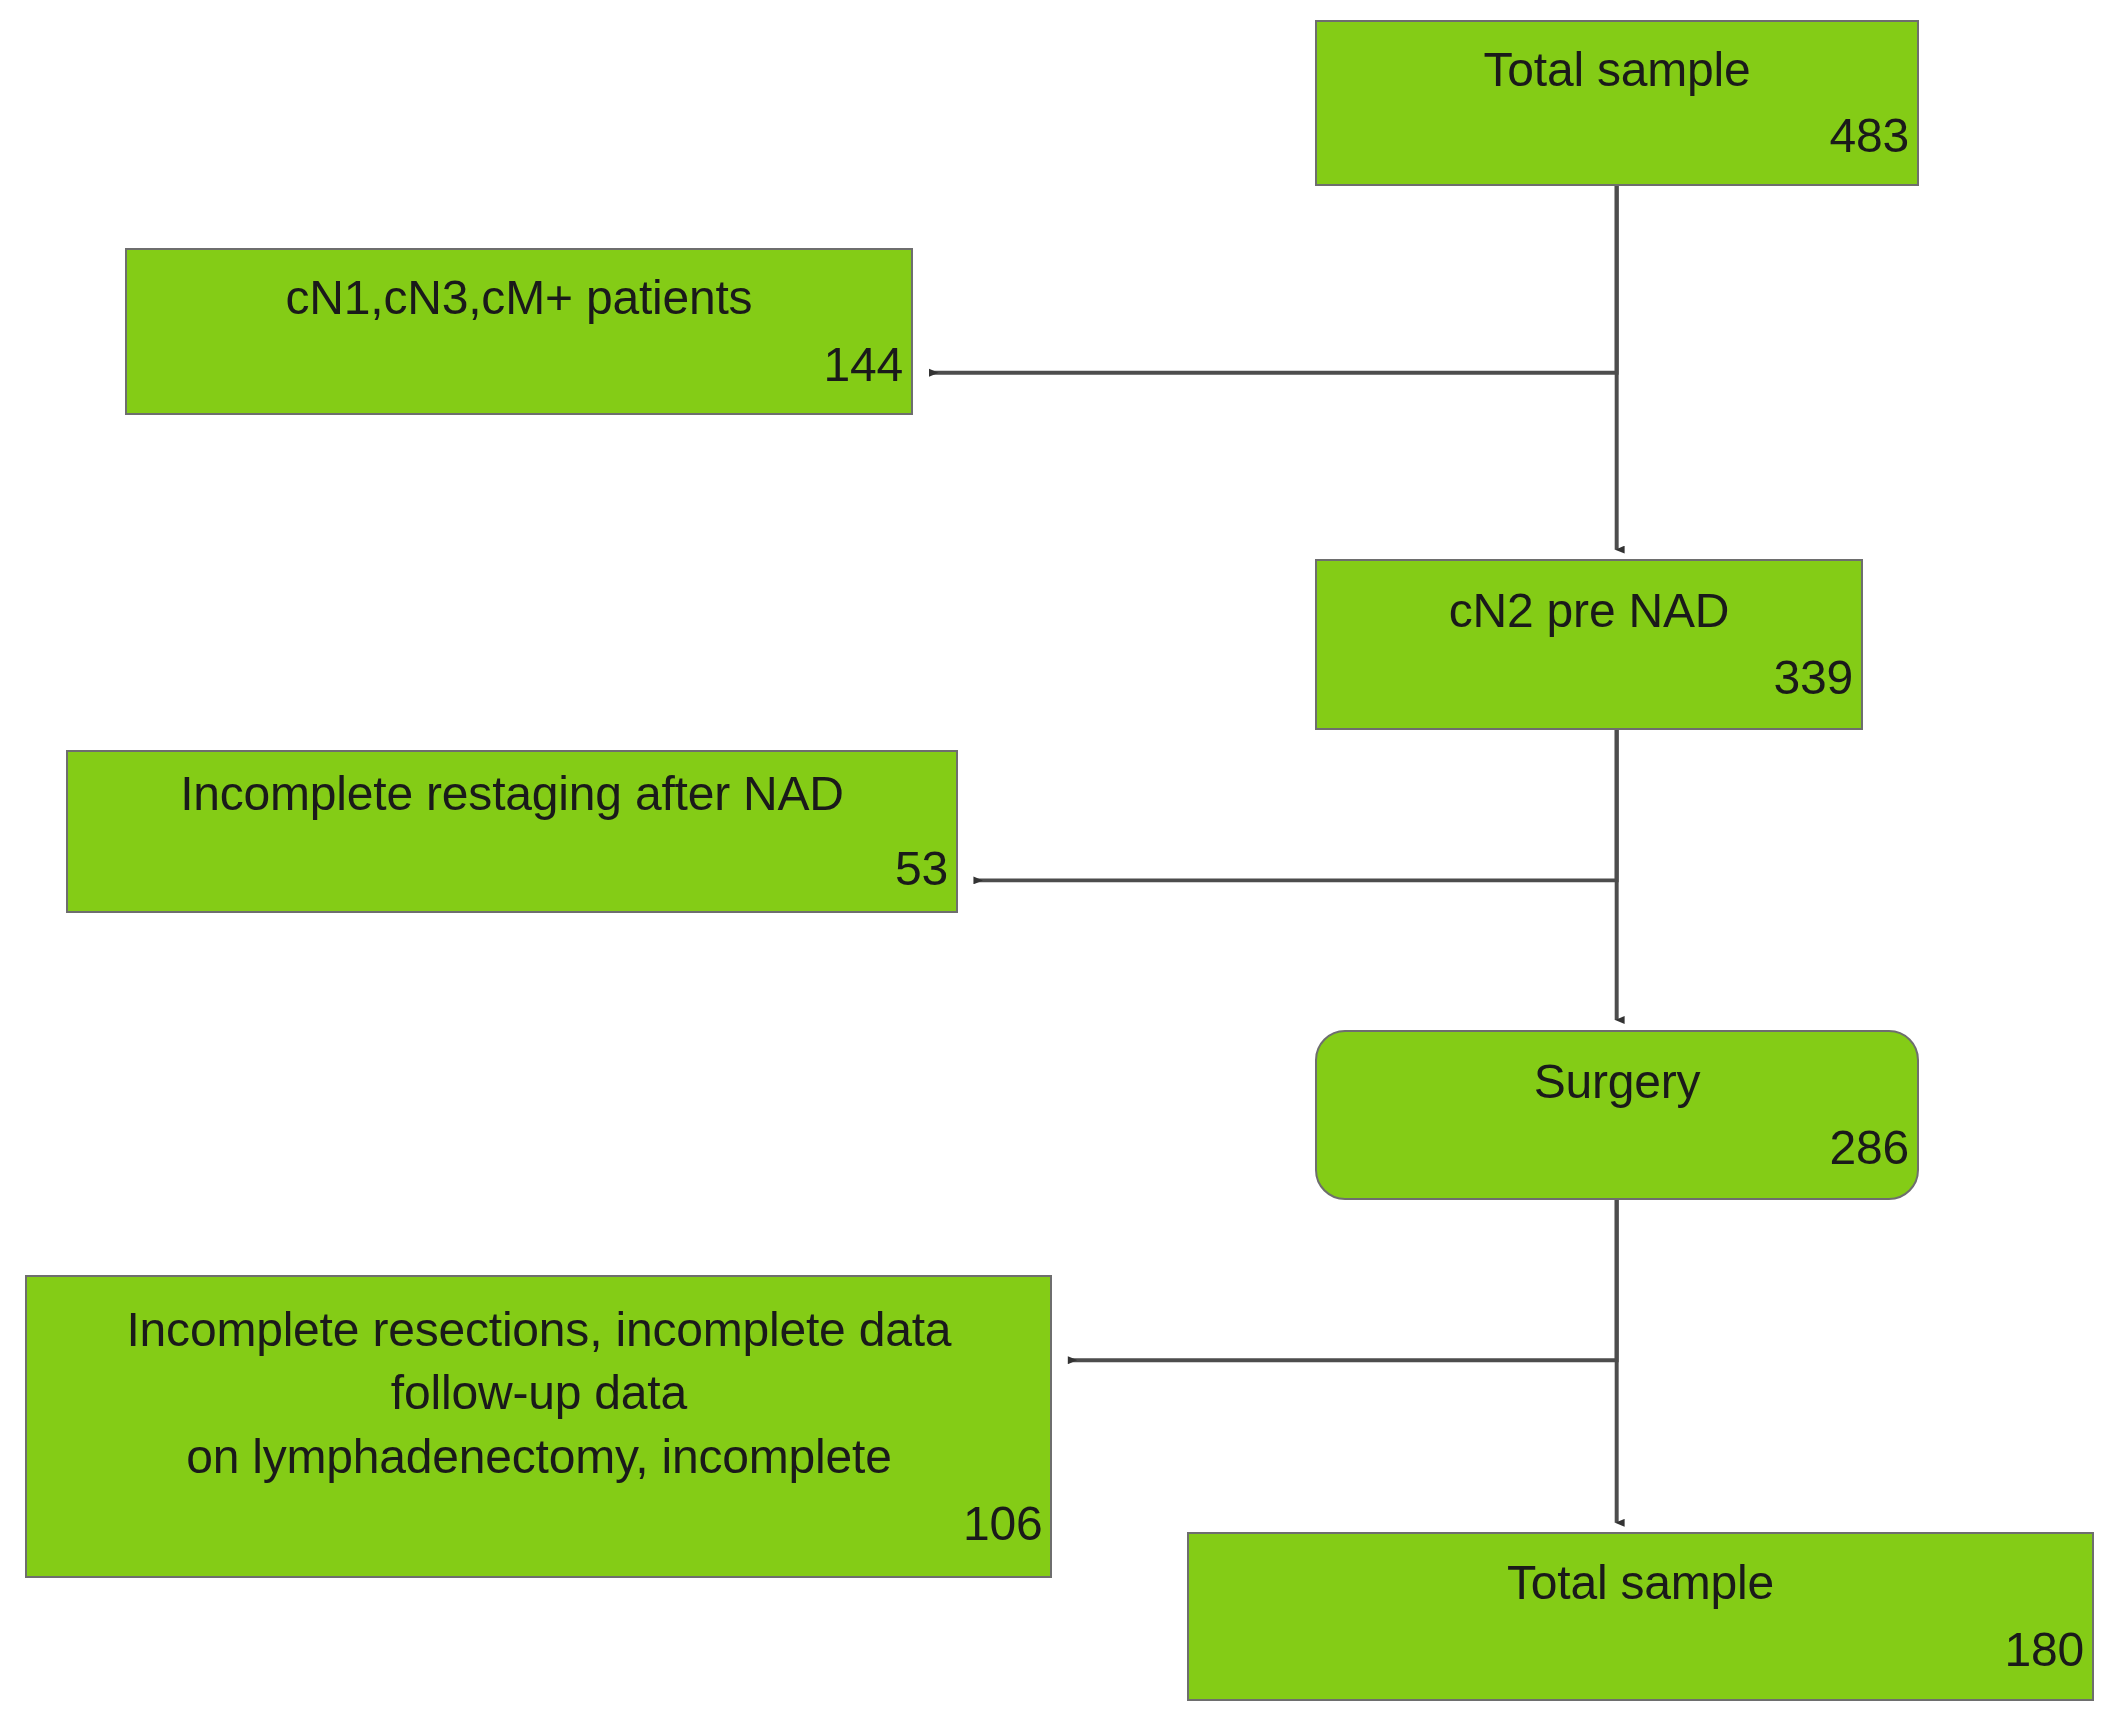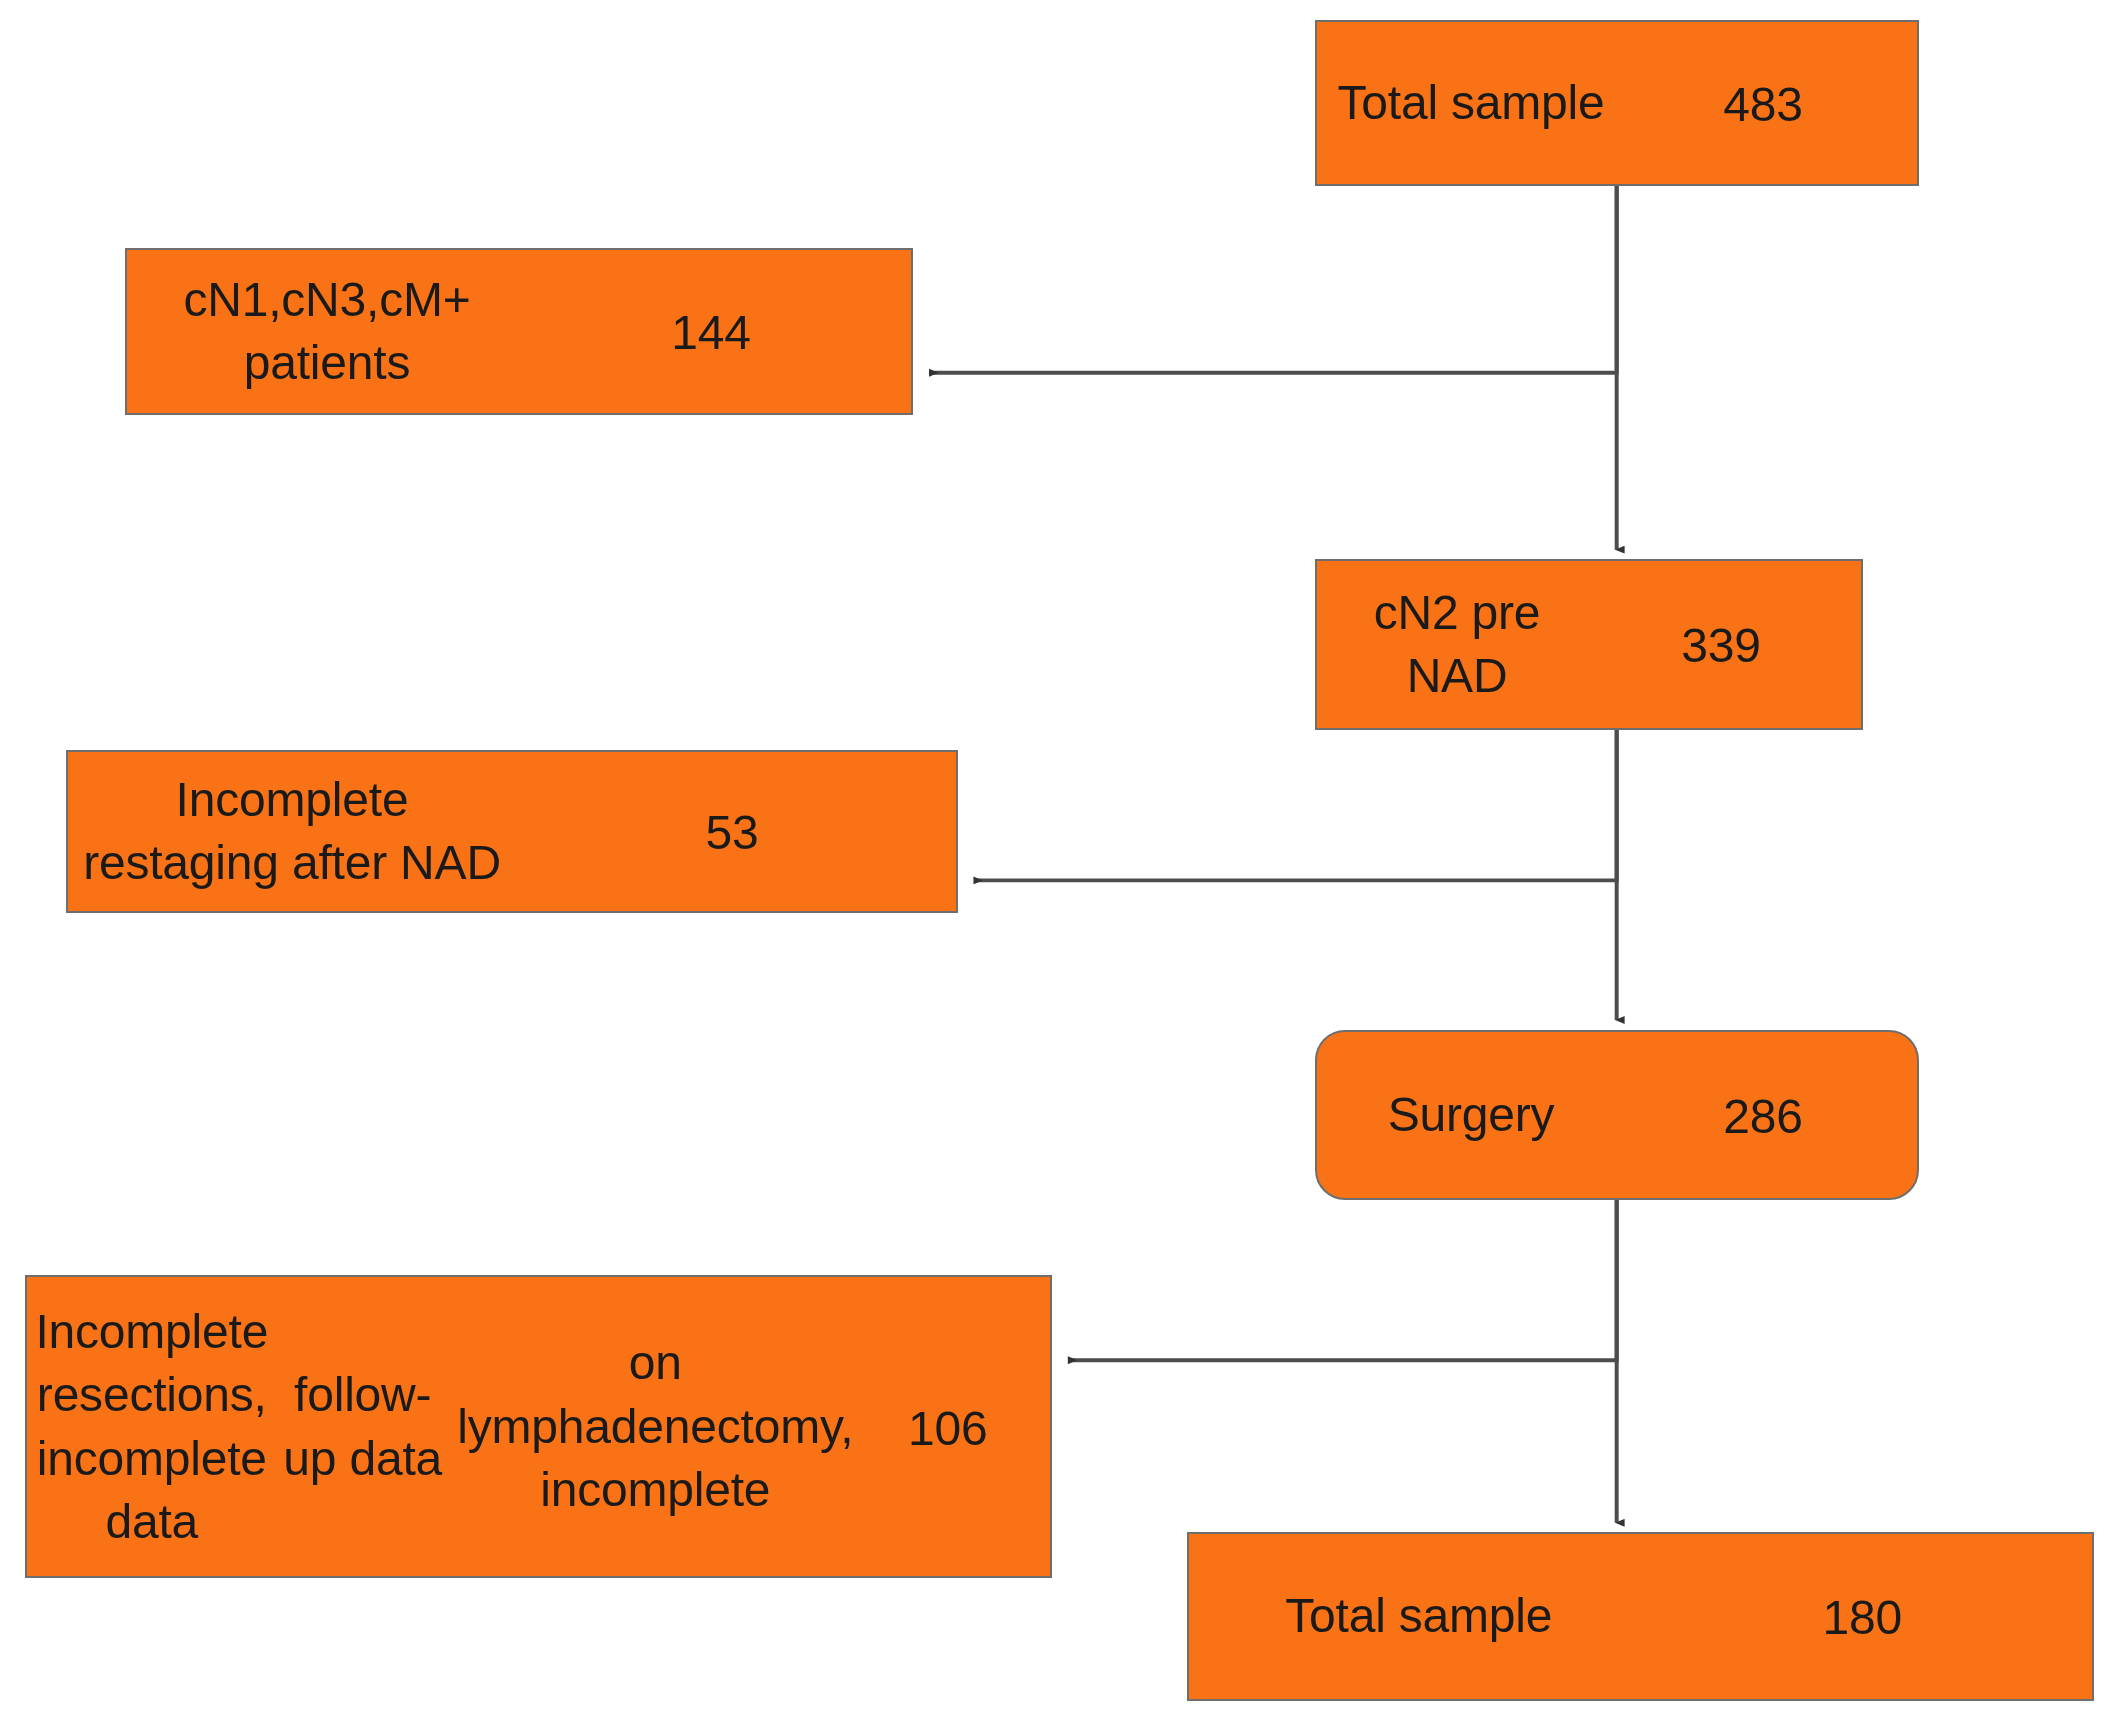--- a/index.html
+++ b/index.html
@@ -24,38 +24,40 @@
     left: 0;
     top: 0;
     width: 2119px;
     height: 1733px;
     pointer-events: none;
   }
   .node {
     position: absolute;
     box-sizing: border-box;
     border: 2.4px solid #6e6e6e;
-    background: #f97316;
+    background: #84cc16;
     display: flex;
+    flex-direction: column;
     align-items: center;
     justify-content: center;
     text-align: center;
     line-height: 1.30;
     font-size: 48px;
     color: #1a1a1a;
     letter-spacing: -0.2px;
     padding: 3.2px 8px;
   }
   .node .label,
   .node .count {
     display: block;
     width: 100%;
   }
   .node .count {
     margin-top: 4px;
+    text-align: right;
   }
   
   #node-total-sample      { left: 1315px; top: 20px;   width: 604px;  height: 166px; }
   #node-excluded-cn       { left: 125px;  top: 248px;  width: 788px;  height: 167px; }
   #node-cn2-pre-nad       { left: 1315px; top: 559px;  width: 548px;  height: 171px; }
   #node-excluded-restage  { left: 66px;   top: 750px;  width: 892px; height: 163px; gap: 8px; }
   #node-surgery           { left: 1315px; top: 1030px; width: 604px;  height: 170px; border-radius: 30px; }
   #node-excluded-resect   { left: 25.4px;   top: 1275px; width: 1027px; height: 303px; }
   #node-final-sample      { left: 1187px; top: 1532px; width: 907px; height: 169px; }
 

